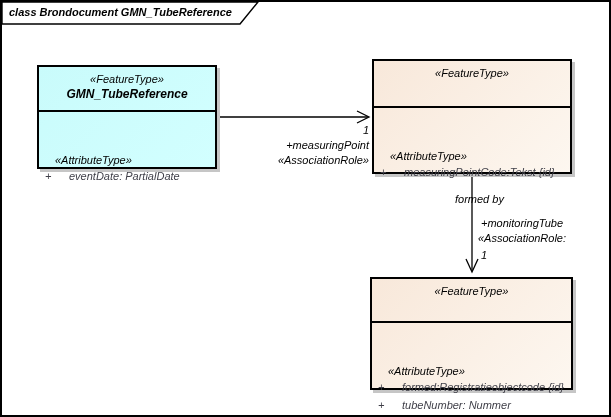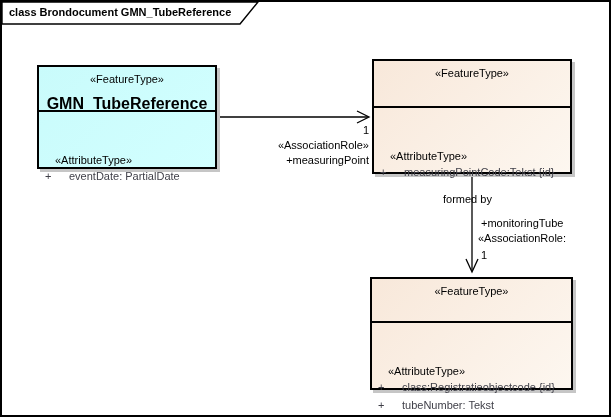--- a/index.html
+++ b/index.html
@@ -3,41 +3,42 @@
 <meta charset="utf-8">
 <style>
   html,body { margin:0; padding:0; background:#ffffff; }
   .canvas {
     position:relative;
     width:607px; height:413px;
     border:2px solid #000;
     background:#fff;
     font-family:"Liberation Sans", sans-serif;
     overflow:hidden;
+    font-style:italic;
   }
   svg.overlay { position:absolute; left:0; top:0; }
 
   .diagram-title {
     position:absolute; left:7px; top:4px;
     font-size:11px; font-weight:bold; color:#000;
     white-space:nowrap;
   }
 
   .uml-class {
     position:absolute;
     border:2px solid #000;
     box-sizing:border-box;
     box-shadow:3px 3px 0 #c6c6c6;
   }
   .fill-cyan { background:linear-gradient(135deg,#c9fbfb 0%,#d2ffff 100%); }
   .fill-tan  { background:linear-gradient(135deg,#f8e8da 0%,#fdf7f0 100%); }
 
   .hdr { text-align:center; border-bottom:2px solid #000; box-sizing:border-box; padding-top:6px; }
   .stereo { font-size:11px; color:#000; white-space:nowrap; }
-  .cname  { font-size:16px; font-weight:bold; color:#000; margin-top:10px; white-space:nowrap; }
+  .cname  { font-size:12px; font-weight:bold; color:#000; margin-top:2px; white-space:nowrap; }
 
   .attrs { padding-top:18px;margin-top:24px; }
   .attr-stereo { margin-left:16px; font-size:11px; color:#000; }
   .attr-row { position:relative; margin-top:3px; font-size:11px; color:#3f3f48; line-height:15px; white-space:nowrap; }
   .attr-row .vis   { position:absolute; left:6px; }
   .attr-row .atext { margin-left:30px; }
 
   .lbl { position:absolute; font-size:11px; color:#000; white-space:nowrap; line-height:15px; }
   .h-assoc-labels { left:200px; top:121px; width:167px; text-align:right; }
 </style>
@@ -91,33 +92,33 @@
   </div>
 
   <div class="uml-class fill-tan" style="left:368px; top:275px; width:203px; height:113px;">
     <div class="hdr" style="height:44px;">
       <div class="stereo">«FeatureType»</div>
     </div>
     <div class="attrs">
       <div class="attr-stereo">«AttributeType»</div>
       <div class="attr-row">
         <span class="vis">+</span>
-        <span class="atext">class:Registratieobjectcode {id}</span>
+        <span class="atext">formed:Registratieobjectcode {id}</span>
       </div>
       <div class="attr-row">
         <span class="vis">+</span>
-        <span class="atext">tubeNumber: Tekst</span>
+        <span class="atext">tubeNumber: Nummer</span>
       </div>
     </div>
   </div>
 
   <div class="lbl h-assoc-labels">
     <div>1</div>
+    <div>+measuringPoint</div>
     <div>«AssociationRole»</div>
-    <div>+measuringPoint</div>
   </div>
 
-  <div class="lbl" style="left:441px; top:190px;">formed by</div>
+  <div class="lbl" style="left:453px; top:190px;">formed by</div>
   <div class="lbl" style="left:476px; top:229px;">«AssociationRole:</div>
   <div class="lbl" style="left:479px; top:214px;">+monitoringTube</div>
   <div class="lbl" style="left:479px; top:246px;">1</div>
 
 </div>
 
 </body></html>

